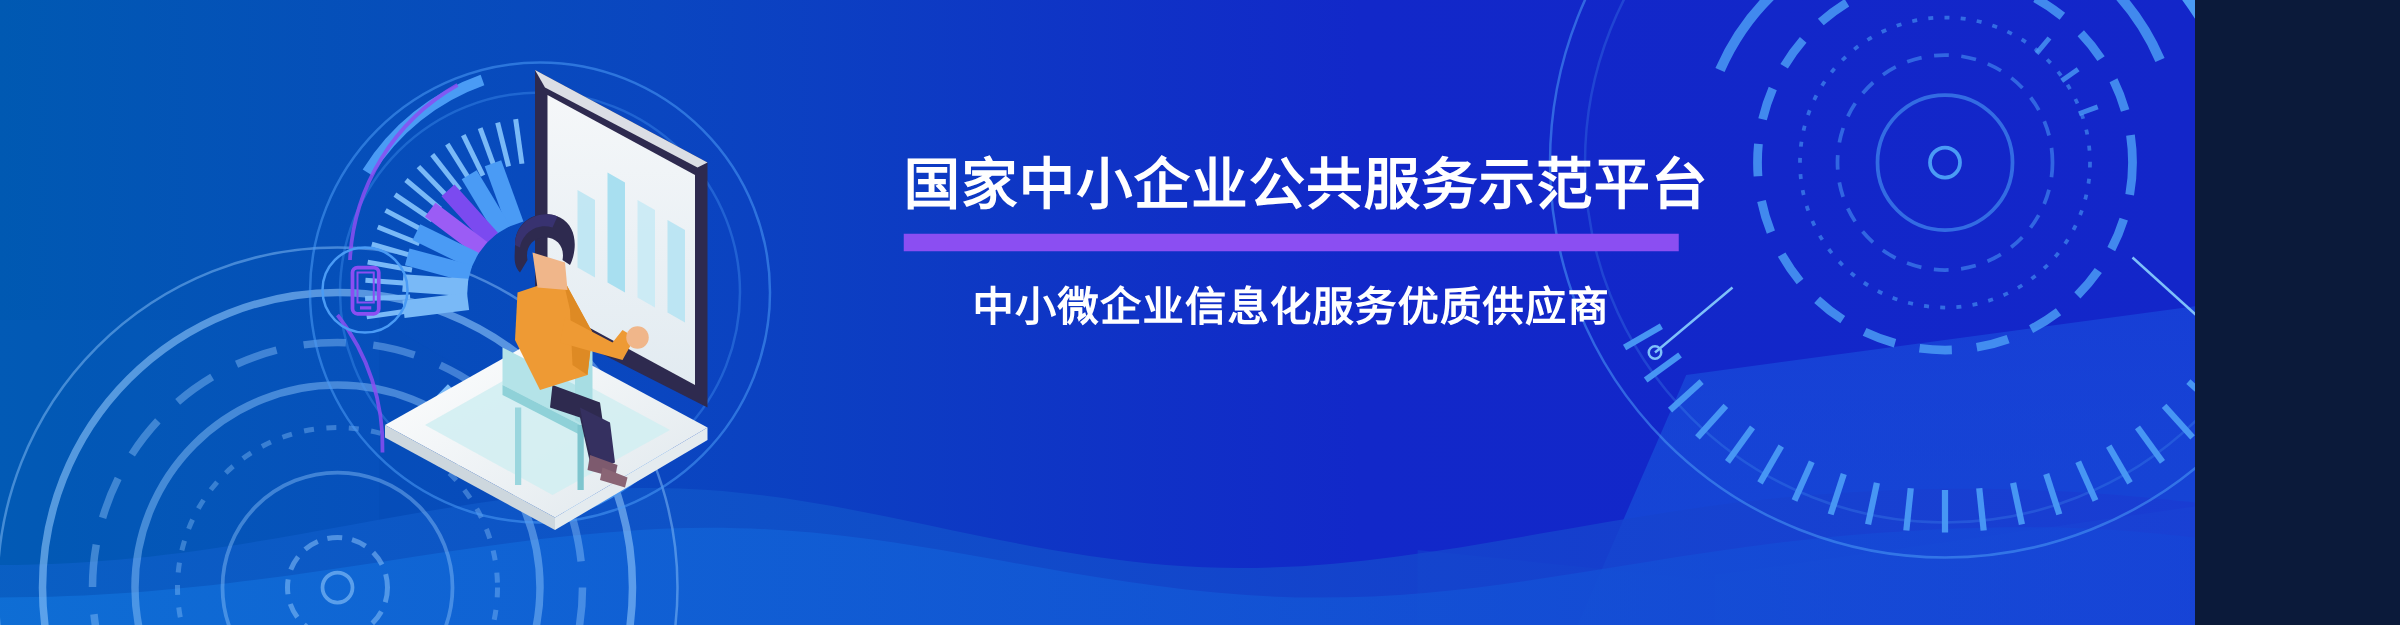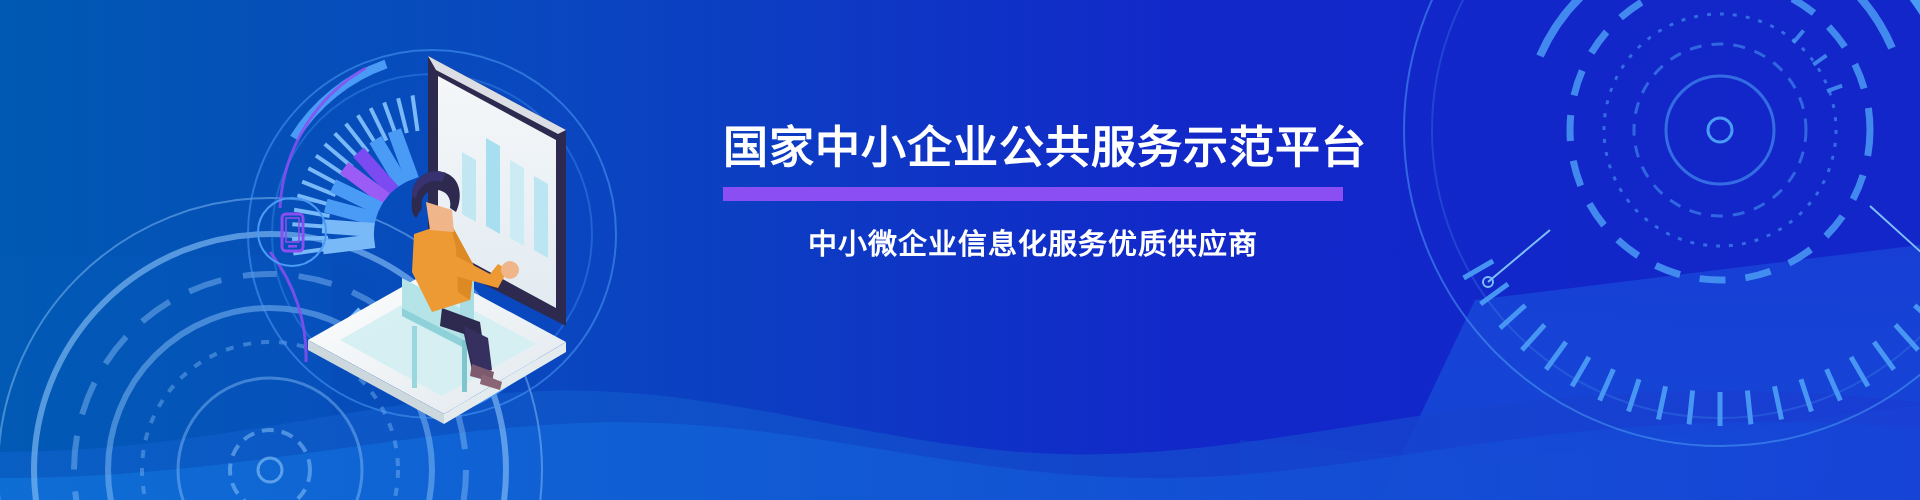--- a/index.html
+++ b/index.html
@@ -1,21 +1,21 @@
 <!DOCTYPE html>
 <html lang="zh-CN"><head>
 <meta charset="utf-8">
 <title>banner</title>
 <style>
   html,body{margin:0;padding:0;background:#0b1a3a;}
   *{box-sizing:border-box;}
 
   .banner{
     position:relative;
-    width:1920px;height:500px;
+    width:1756px;height:500px;
     overflow:hidden;
     font-family:"Liberation Sans","DejaVu Sans",sans-serif;
     background:linear-gradient(100deg,#0059b2 0%,#0055b3 12%,#0a43c2 38%,#1228c9 62%,#1324c9 80%,#1326c9 100%);
   }
 
   
   .layer{position:absolute;inset:0;pointer-events:none;}
   .layer svg{display:block;width:100%;height:100%;}
 
   
@@ -48,21 +48,21 @@
   .rule{
     margin-top:14px;
     width:620px;height:14px;
     background:#8b4ef2;
   }
   .sub{
     margin:0;
     color:#ffffff;
     font-family:"Liberation Serif","DejaVu Serif",serif;
     font-weight:bold;
-    font-size:29px;
+    font-size:33px;
     line-height:1.48;
     text-align:center;
     width:620px;
     letter-spacing:1px;
     white-space:nowrap;
   }
   .sub-wrap{margin-top:22px;}
 </style>
 </head>
 <body>

